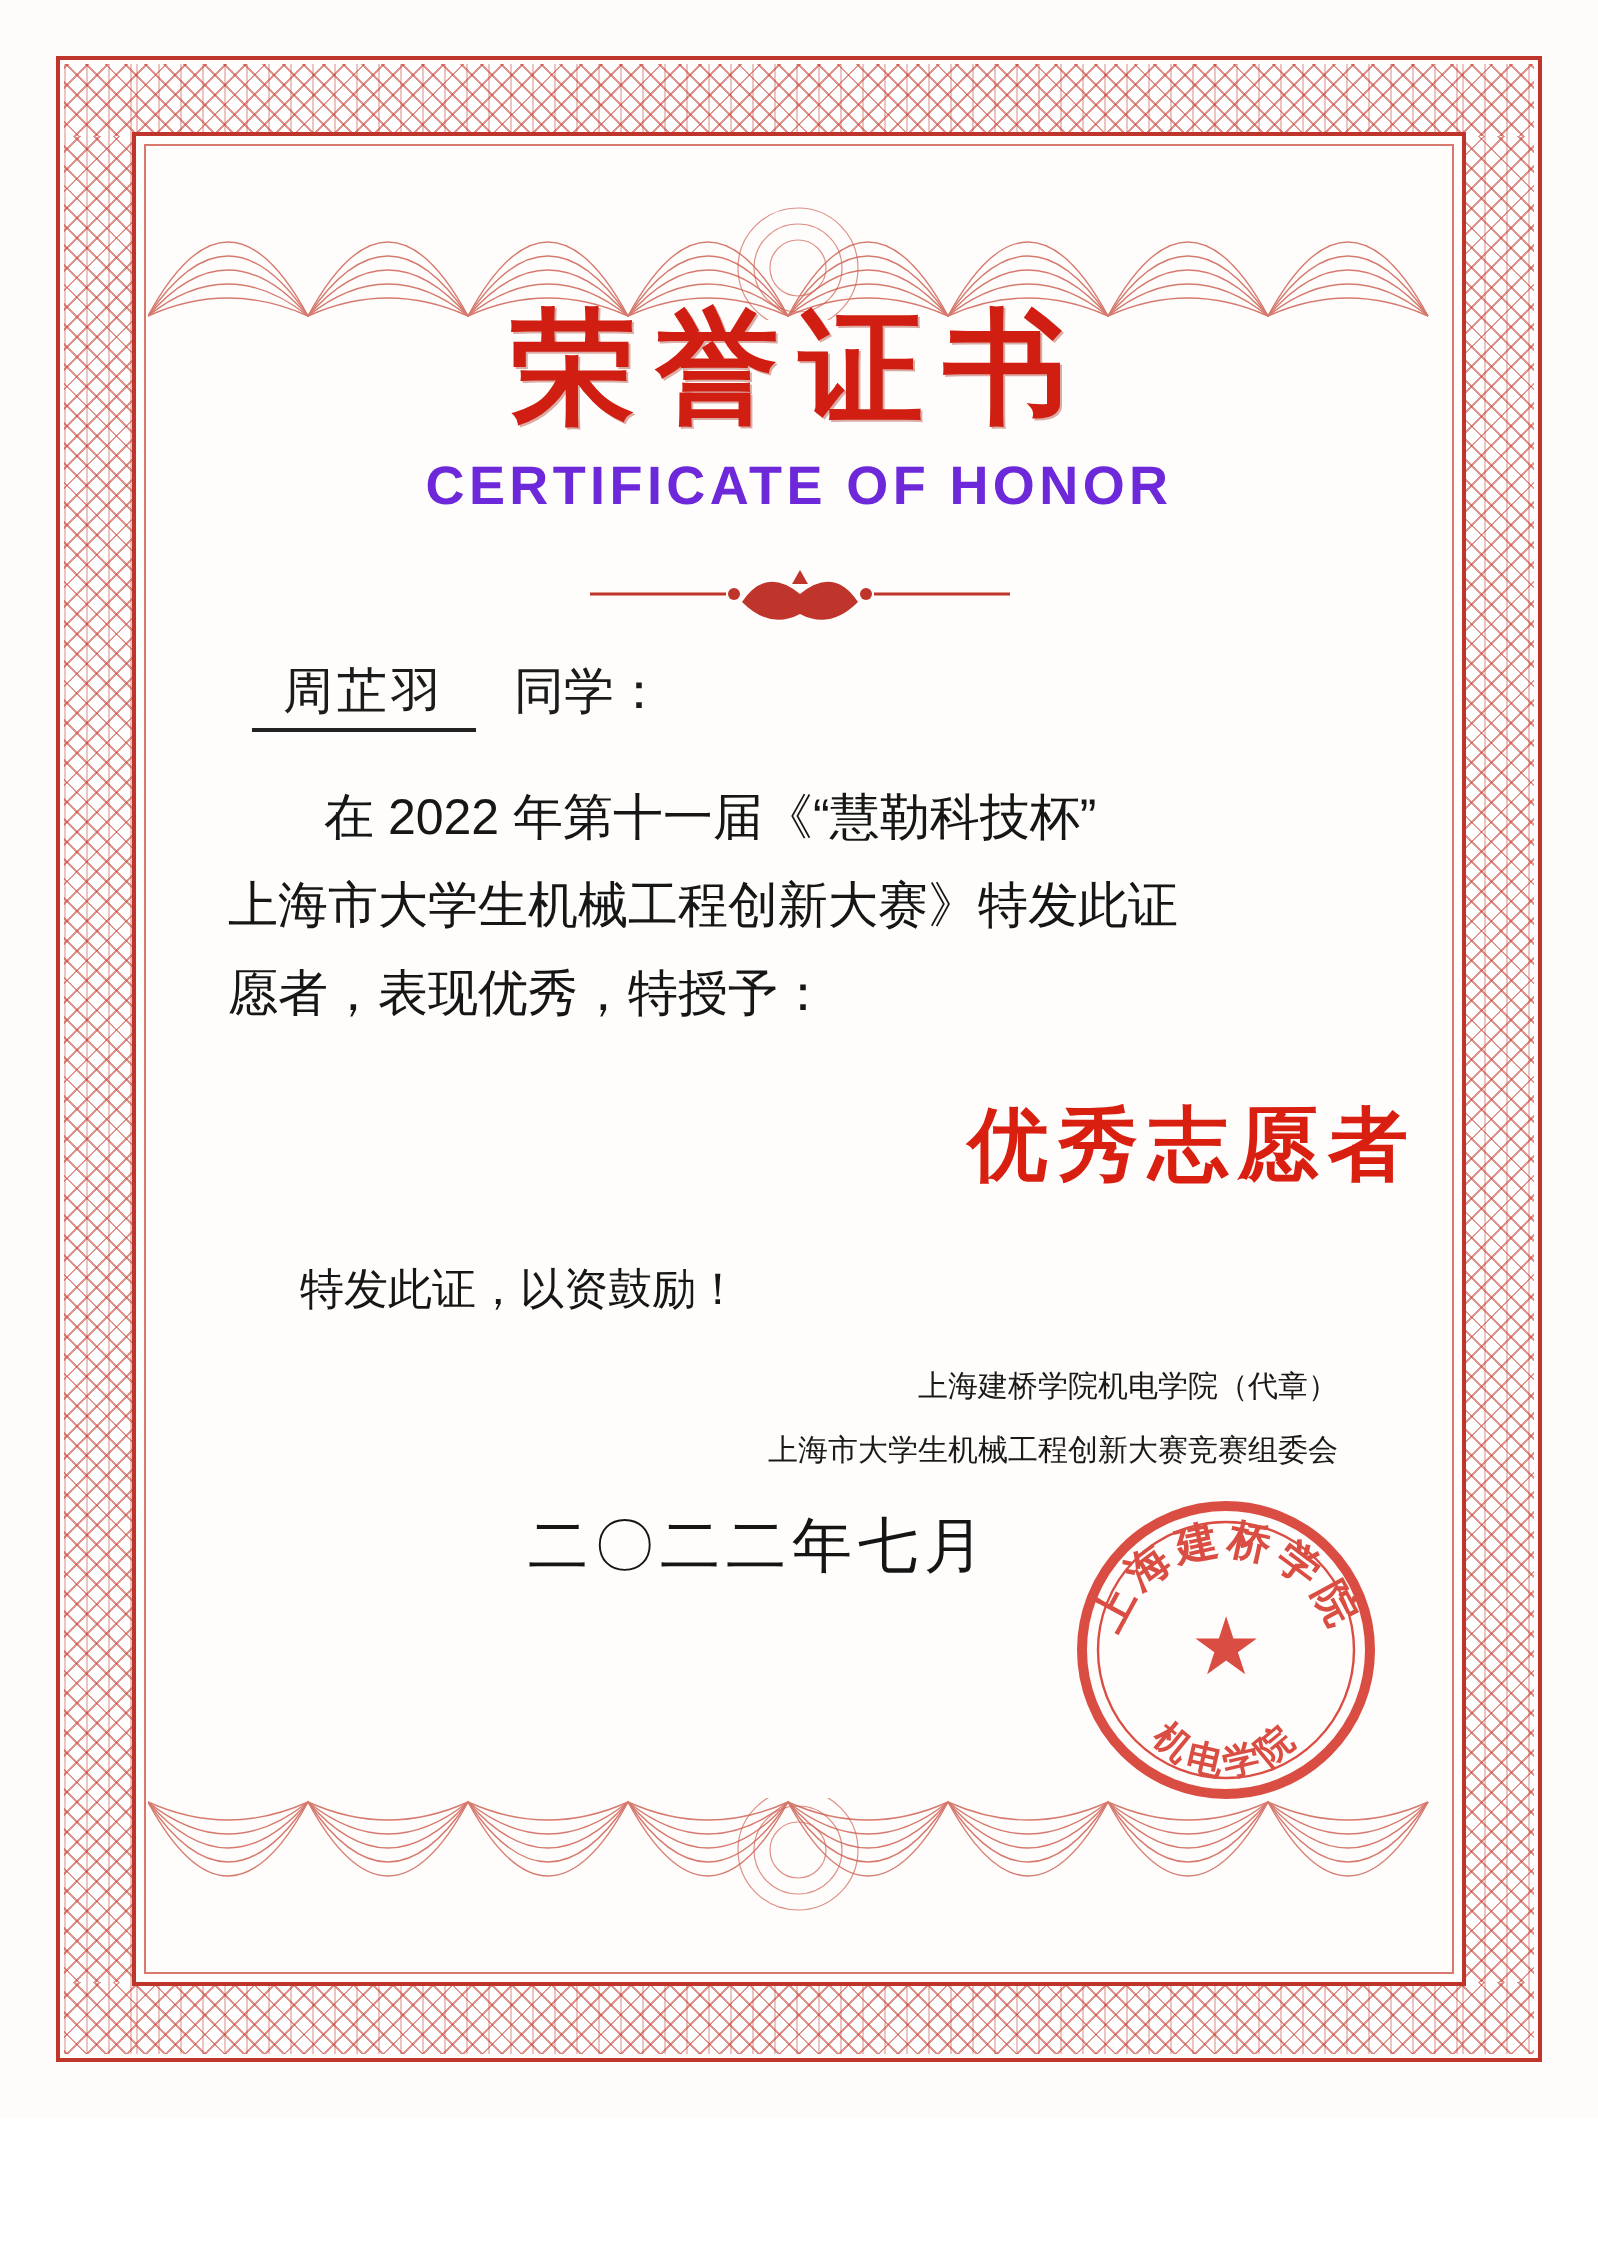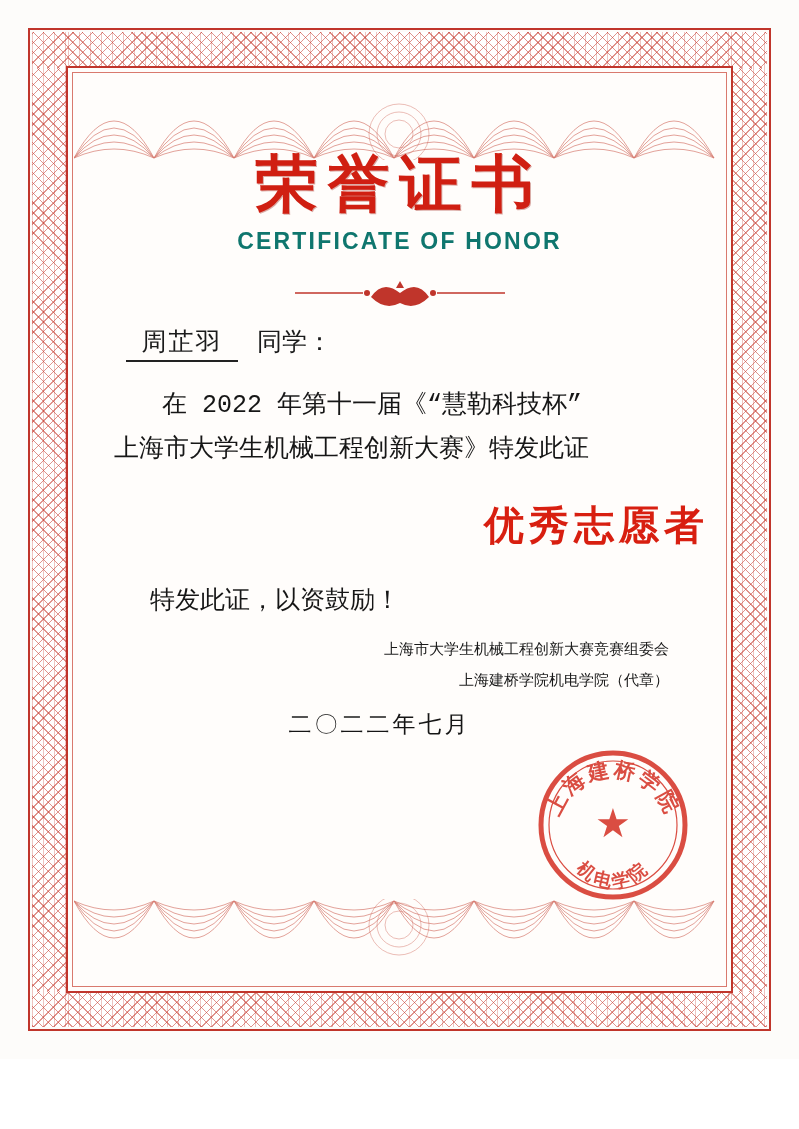--- a/index.html
+++ b/index.html
@@ -87,24 +87,24 @@
     color: #d01f12;
     font-family: "DejaVu Sans", sans-serif;
     font-weight: bold;
     font-size: 62px;
     letter-spacing: 10px;
     line-height: 1.1;
     text-shadow: 1px 1px 0 rgba(150,20,10,0.35);
   }
   .title-en {
     text-align: center;
-    color: #0f766e;
+    color: #6d28d9;
     font-family: "Liberation Sans", sans-serif;
     font-weight: bold;
-    font-size: 23px;
+    font-size: 27px;
     letter-spacing: 2.2px;
     margin-top: 10px;
   }
 
   .divider {
     margin: 16px auto 6px auto;
     width: 230px;
     height: 44px;
   }
 
@@ -130,60 +130,60 @@
     font-size: 25px;
   }
 
   .body-text {
     margin-top: 22px;
     margin-left: 24px;
     margin-right: 14px;
     font-size: 25px;
     line-height: 1.75;
     color: #161616;
-    font-family: Liberation Mono, monospace;
+    font-family: Liberation Sans, sans-serif;
     text-align: justify;
     text-indent: 0;
   }
   .body-text .indent { display: inline-block; width: 48px; }
 
   .award {
     margin-top: 26px;
     text-align: right;
     color: #d81f10;
     font-family: "DejaVu Sans", sans-serif;
     font-weight: bold;
     font-size: 40px;
     letter-spacing: 5px;
   }
 
   .closing {
     margin-top: 30px;
     margin-left: 60px;
-    font-size: 25px;
+    font-size: 22px;
     color: #161616;
     font-family: "DejaVu Sans", sans-serif;
   }
 
   .signature-block {
     margin-top: 18px;
     text-align: right;
     padding-right: 40px;
     font-family: "DejaVu Sans", sans-serif;
     font-size: 15px;
     color: #1a1a1a;
     line-height: 2.1;
     position: relative;
   }
   .signature-line { white-space: nowrap; }
 
   .date {
     margin-top: 12px;
     text-align: center;
-    font-size: 23px;
+    font-size: 30px;
     letter-spacing: 3px;
     color: #151515;
     font-family: "DejaVu Sans", sans-serif;
     padding-right: 40px;
   }
 
   
   .seal {
     position: absolute;
     right: 108px;
@@ -264,29 +264,30 @@
       </svg>
     </div>
 
     <div class="salutation">
       <span class="name">周芷羽</span><span class="suffix">同学：</span>
     </div>
 
     <div class="body-text">
       <span class="indent"></span><span>在 2022 年第十一届《“慧勒科技杯”</span><br>
       <span>上海市大学生机械工程创新大赛》特发此证</span><br>
+      <span>愿者，表现优秀，特授予：</span>
     </div>
 
     <div class="award">优秀志愿者</div>
 
     <div class="closing">特发此证，以资鼓励！</div>
 
     <div class="signature-block">
+      <div class="signature-line">上海建桥学院机电学院（代章）</div>
       <div class="signature-line">上海市大学生机械工程创新大赛竞赛组委会</div>
-      <div class="signature-line">上海建桥学院机电学院（代章）</div>
     </div>
 
     <div class="date">二〇二二年七月</div>
   </div>
 
   <div class="seal">
     <svg width="156" height="156" viewBox="0 0 156 156">
       <circle cx="78" cy="78" r="72" fill="none" stroke="#d2271a" stroke-width="5"></circle>
       <circle cx="78" cy="78" r="64" fill="none" stroke="#d2271a" stroke-width="1.2"></circle>
       <path id="sealTopArc" d="M 22 86 A 56 56 0 0 1 134 86" fill="none"></path>

